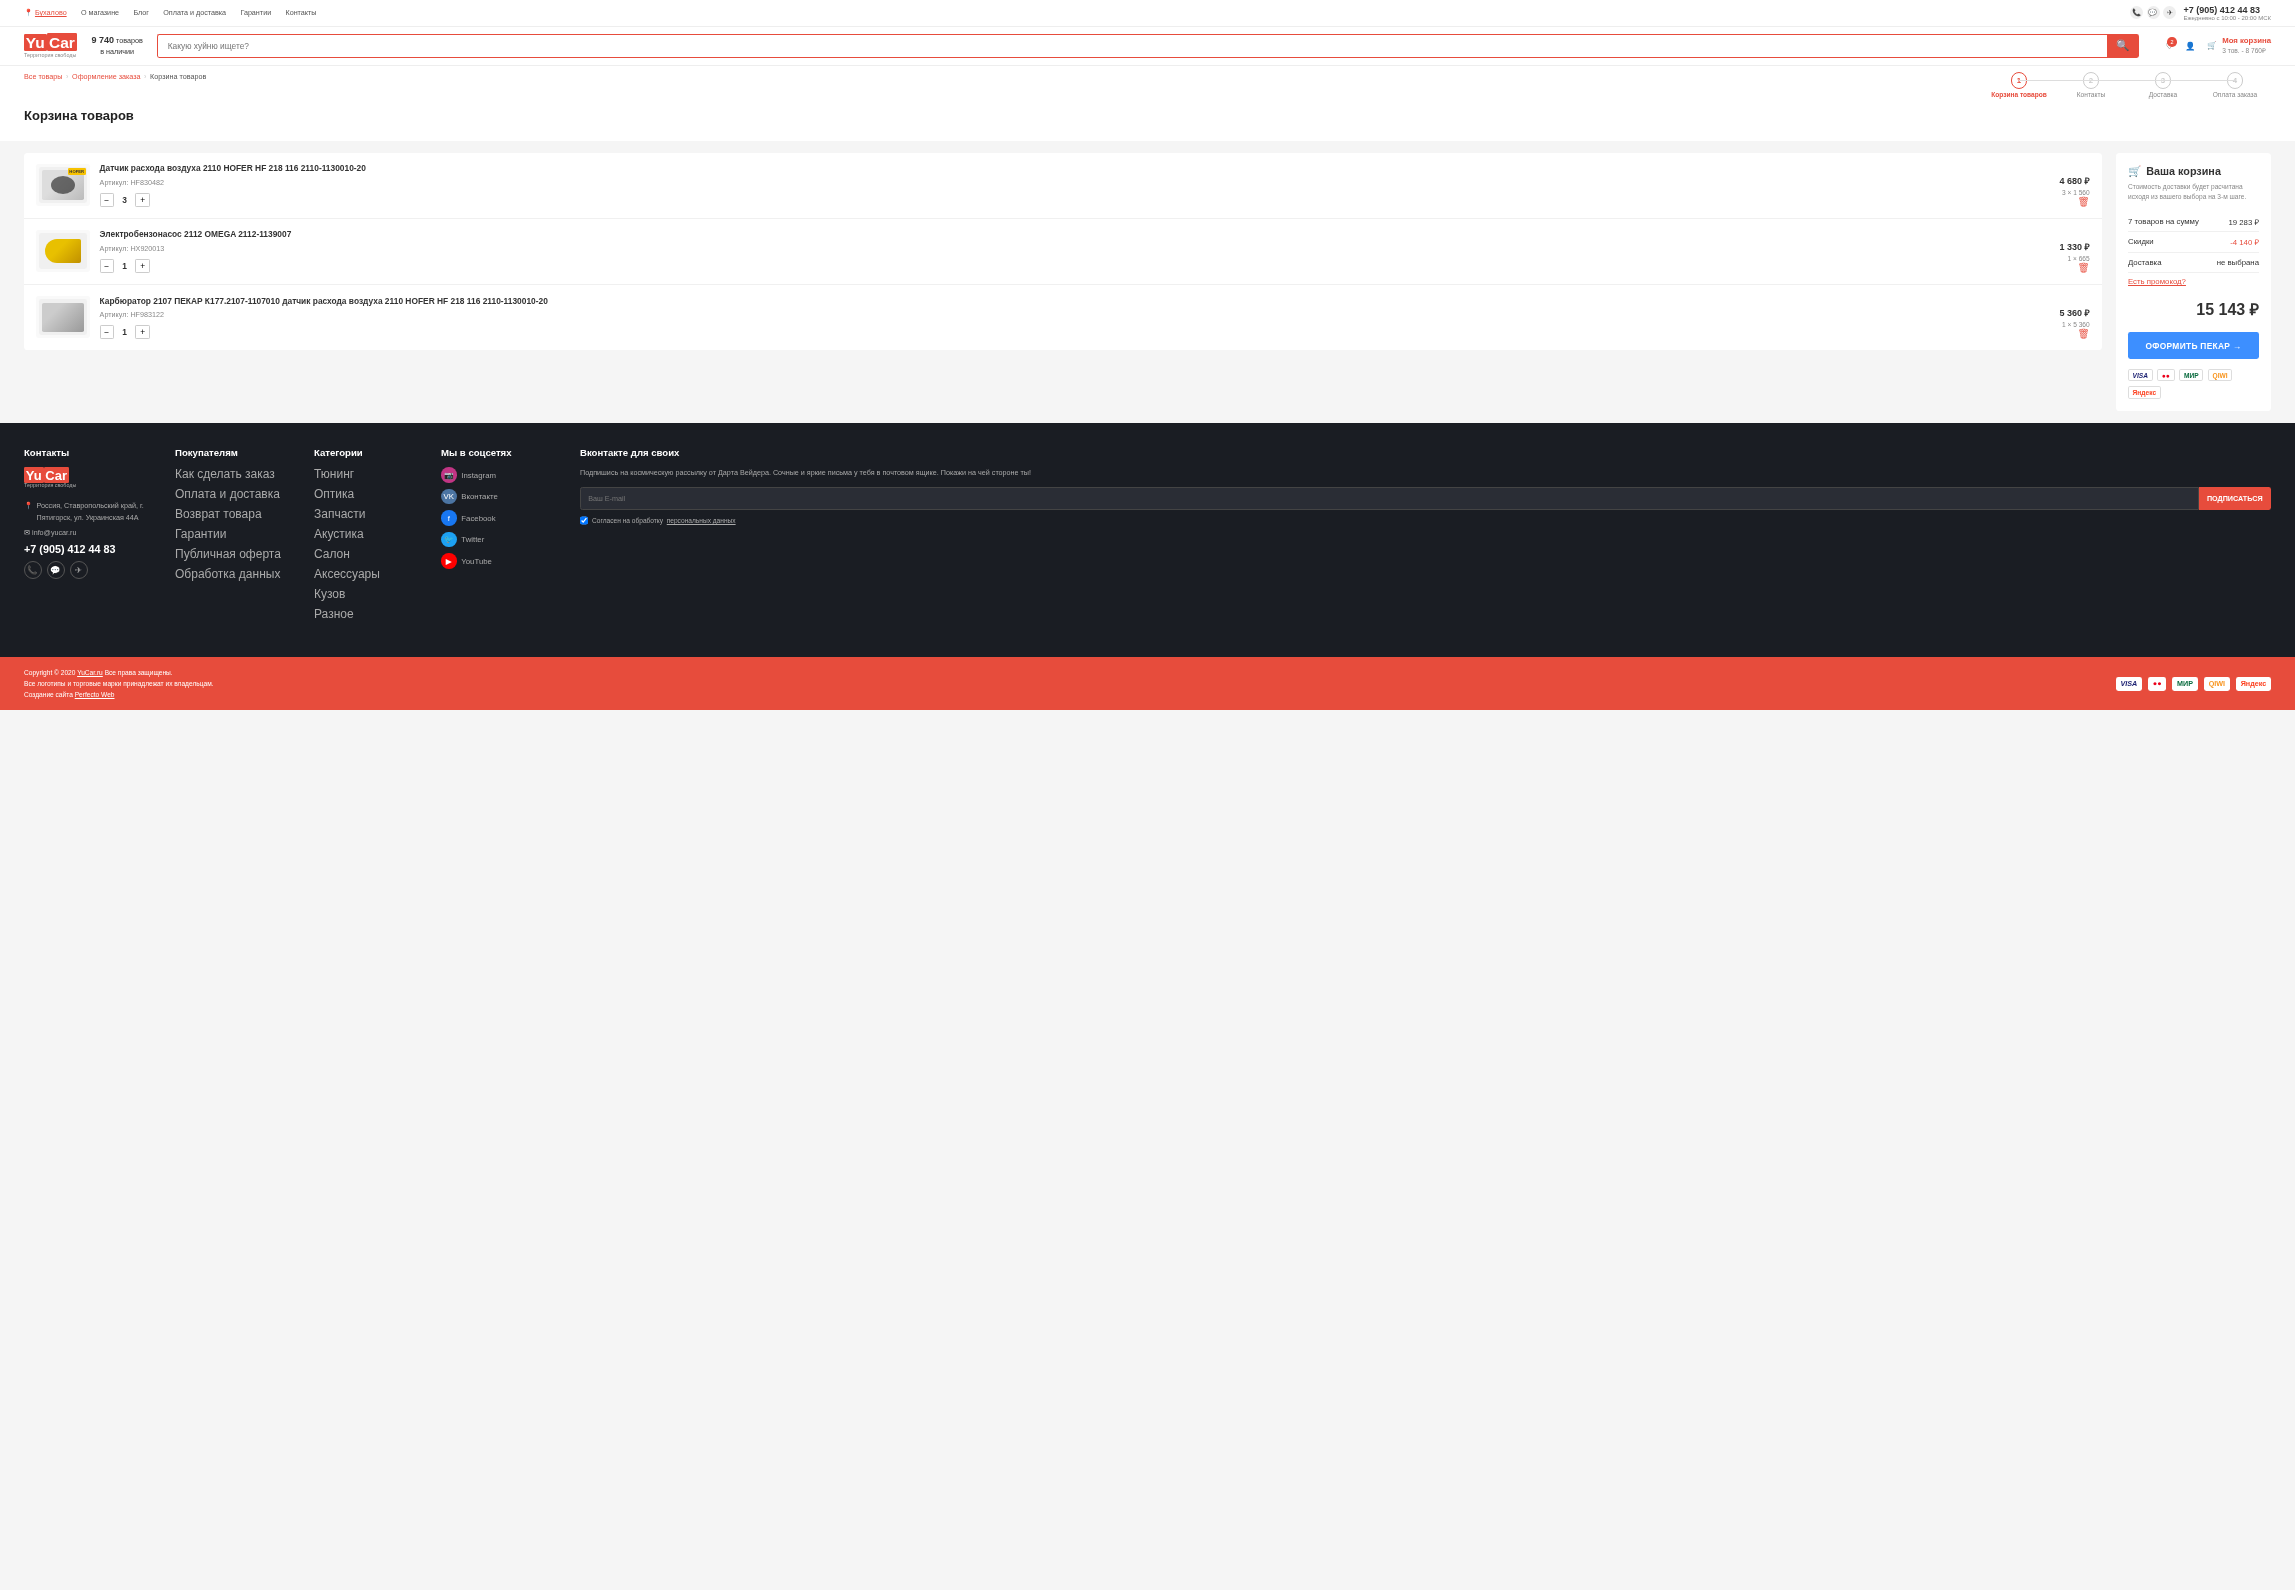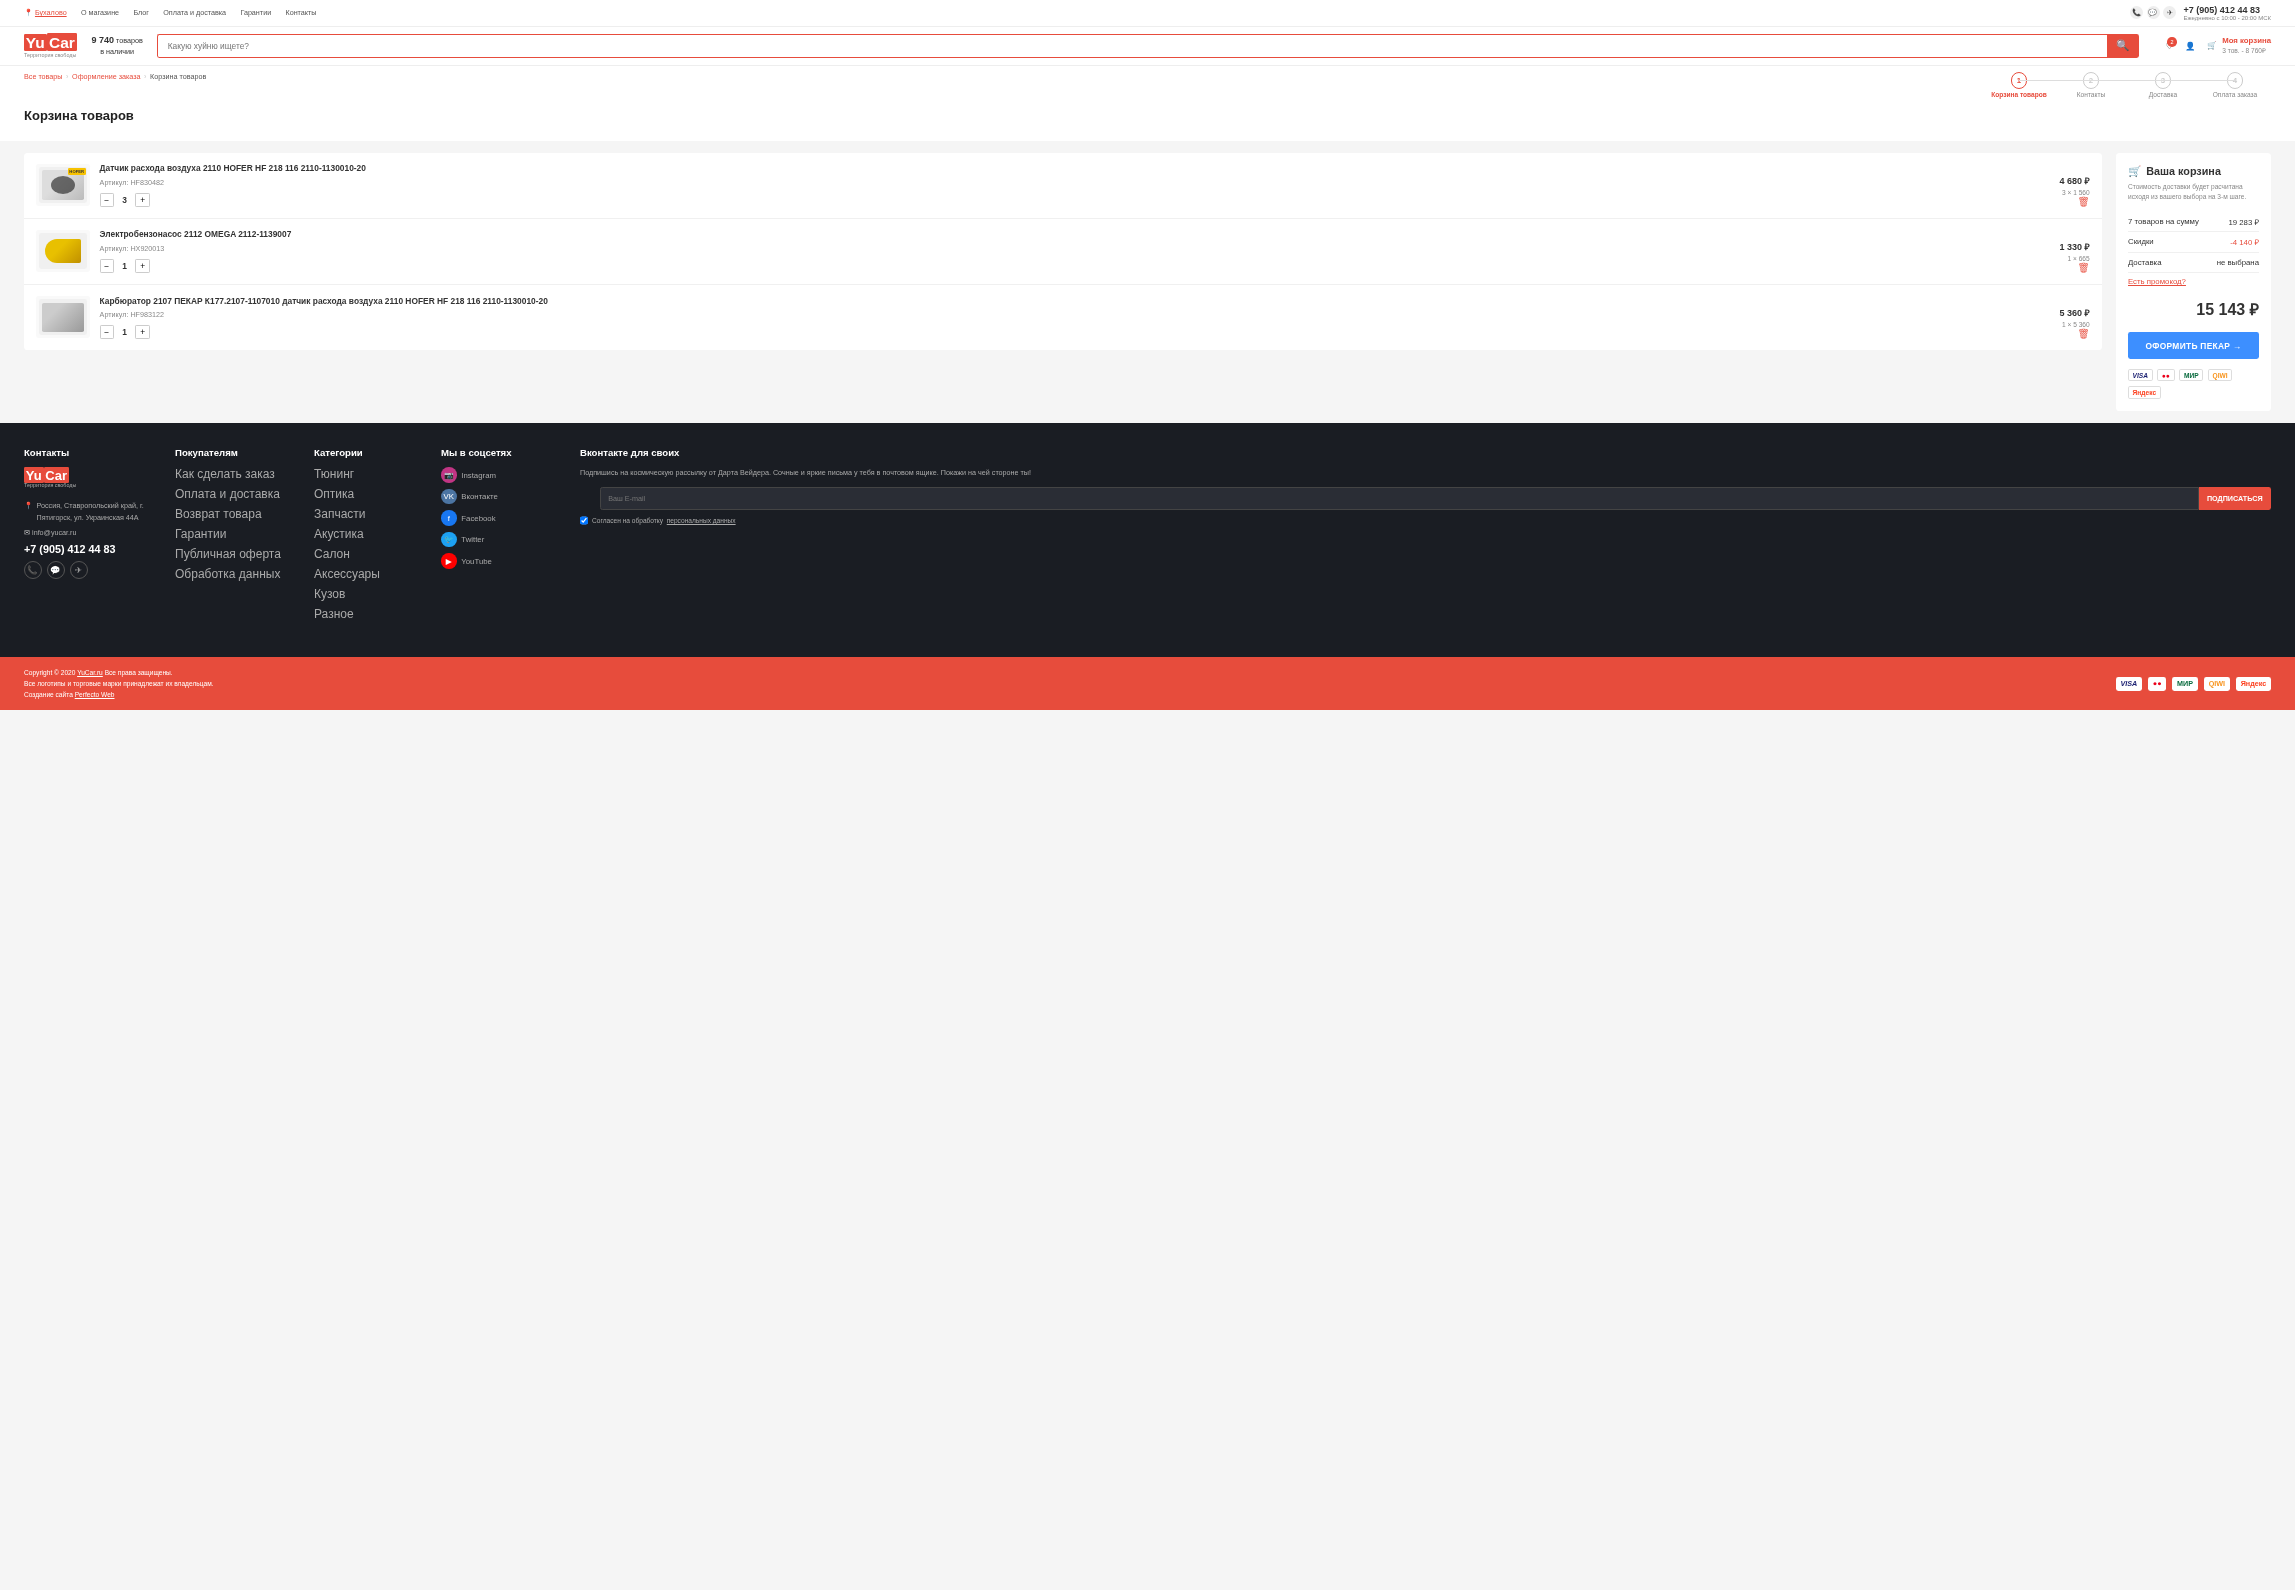--- a/index.html
+++ b/index.html
@@ -251,21 +251,21 @@
     .footer-link { display: block; color: #aaa; text-decoration: none; font-size: 12px; margin-bottom: 6px; cursor: pointer; }
     .social-row { display: flex; align-items: center; gap: 4.8px; margin-bottom: 6px; cursor: pointer; }
     .social-row span { color: #aaa; font-size: 7.8px; }
     .social-icon-circle { width: 15.5px; height: 15.5px; border-radius: 50%; display: flex; align-items: center; justify-content: center; font-size: 7.8px; }
     .si-inst { background: #c13584; color: #fff; }
     .si-vk { background: #4c75a3; color: #fff; }
     .si-fb { background: #1877f2; color: #fff; }
     .si-tw { background: #1da1f2; color: #fff; }
     .si-yt { background: #ff0000; color: #fff; }
     .subscribe-text { font-size: 7.2px; color: #aaa; line-height: 1.6; margin-bottom: 8.4px; }
-    .subscribe-form { display: flex; gap: 0; margin-bottom: 6px; margin-left: 20px; }
+    .subscribe-form { display: flex; gap: 0; margin-bottom: 6px; }
     .subscribe-input {
       flex: 1;
       padding: 6px 7.2px;
       border: 0.6px solid #444;
       background: #2a2d35;
       color: #fff;
       font-size: 7.2px;
       border-radius: 2.4px 0 0 2.4px;
       outline: none;
     }

